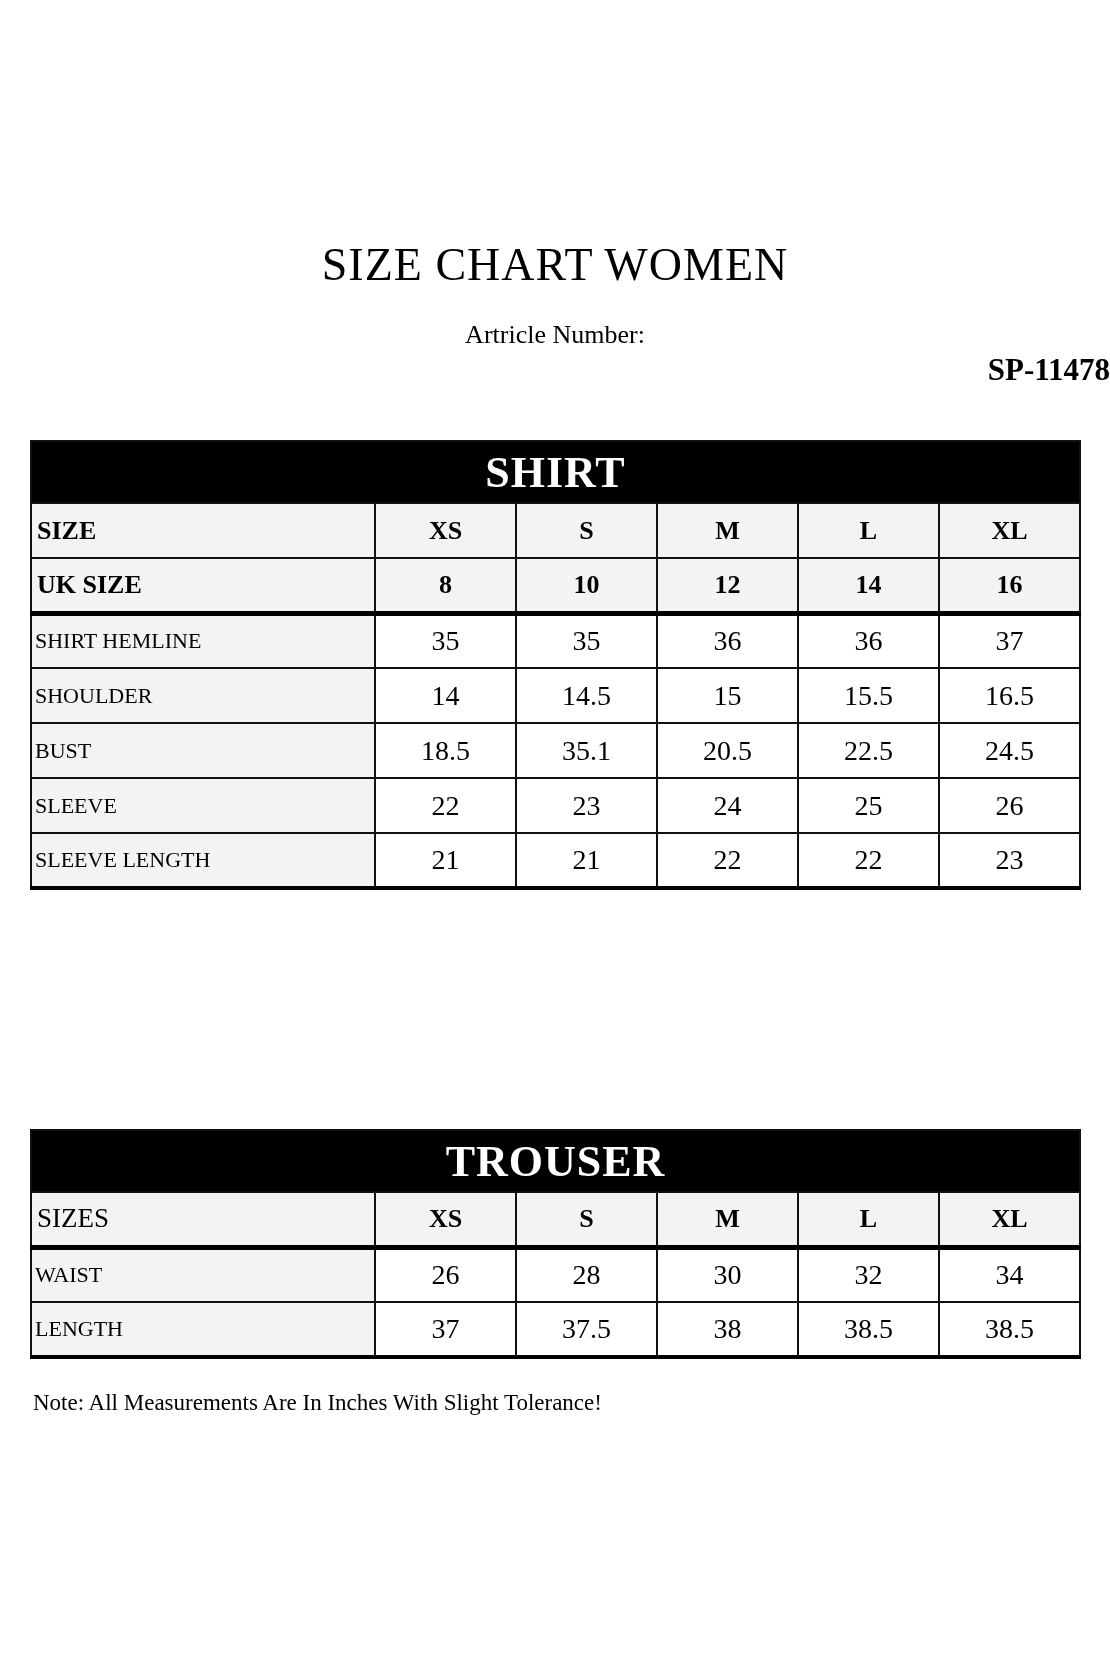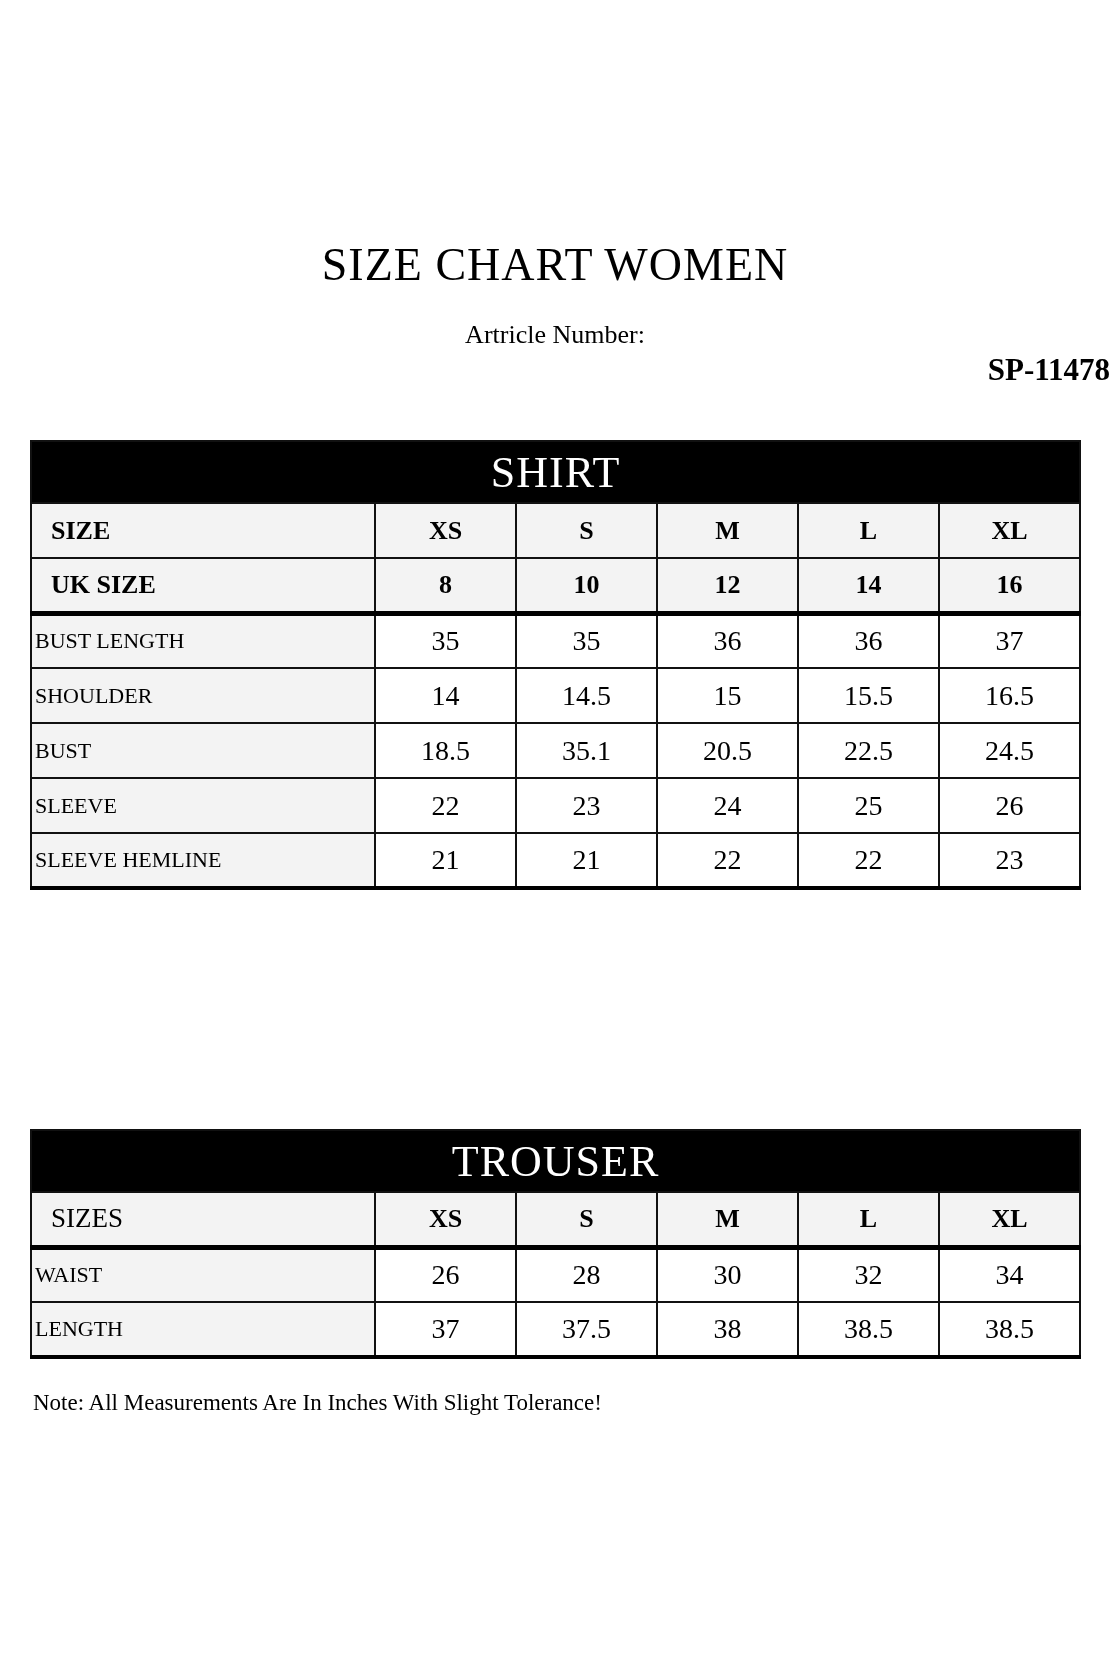--- a/index.html
+++ b/index.html
@@ -56,29 +56,29 @@
     vertical-align: middle;
     overflow: hidden;
     white-space: nowrap;
   }
   .table-title-cell {
     background: #000;
     color: #fff;
     text-align: center;
     font-size: 44px;
     height: 62px !important;
-    font-weight: 400;
+    font-weight: 700;
     letter-spacing: 1px;
   }
   .bold-row td {
     background: #f3f3f3;
     font-weight: 700;
     font-size: 26px;
   }
-  .bold-row td.label-cell { text-align: left; padding-left: 19px; margin-left: 28px; }
+  .bold-row td.label-cell { text-align: left; padding-left: 5px; margin-left: 28px; }
   .bold-row.label-regular td.label-cell {
     font-weight: 400;
     font-size: 27px;
   }
   .thick-sep td { border-bottom: 5px solid #000; }
   .meas-row td.label-cell {
     background: #f3f3f3;
     font-weight: 400;
     font-size: 22px;
     text-align: left;
@@ -128,21 +128,21 @@
     </tr>
     <tr class="bold-row thick-sep">
       <td class="label-cell">UK SIZE</td>
       <td class="value-cell">8</td>
       <td class="value-cell">10</td>
       <td class="value-cell">12</td>
       <td class="value-cell">14</td>
       <td class="value-cell">16</td>
     </tr>
     <tr class="meas-row">
-      <td class="label-cell">BUST LENGTH</td>
+      <td class="label-cell">SHIRT HEMLINE</td>
       <td class="value-cell">35</td>
       <td class="value-cell">35</td>
       <td class="value-cell">36</td>
       <td class="value-cell">36</td>
       <td class="value-cell">37</td>
     </tr>
     <tr class="meas-row">
       <td class="label-cell">SHOULDER</td>
       <td class="value-cell">14</td>
       <td class="value-cell">14.5</td>
@@ -160,21 +160,21 @@
     </tr>
     <tr class="meas-row">
       <td class="label-cell">SLEEVE</td>
       <td class="value-cell">22</td>
       <td class="value-cell">23</td>
       <td class="value-cell">24</td>
       <td class="value-cell">25</td>
       <td class="value-cell">26</td>
     </tr>
     <tr class="meas-row">
-      <td class="label-cell">SLEEVE HEMLINE</td>
+      <td class="label-cell">SLEEVE LENGTH</td>
       <td class="value-cell">21</td>
       <td class="value-cell">21</td>
       <td class="value-cell">22</td>
       <td class="value-cell">22</td>
       <td class="value-cell">23</td>
     </tr>
   </tbody>
 </table>
 
 <table class="size-table" id="trouser-table">

